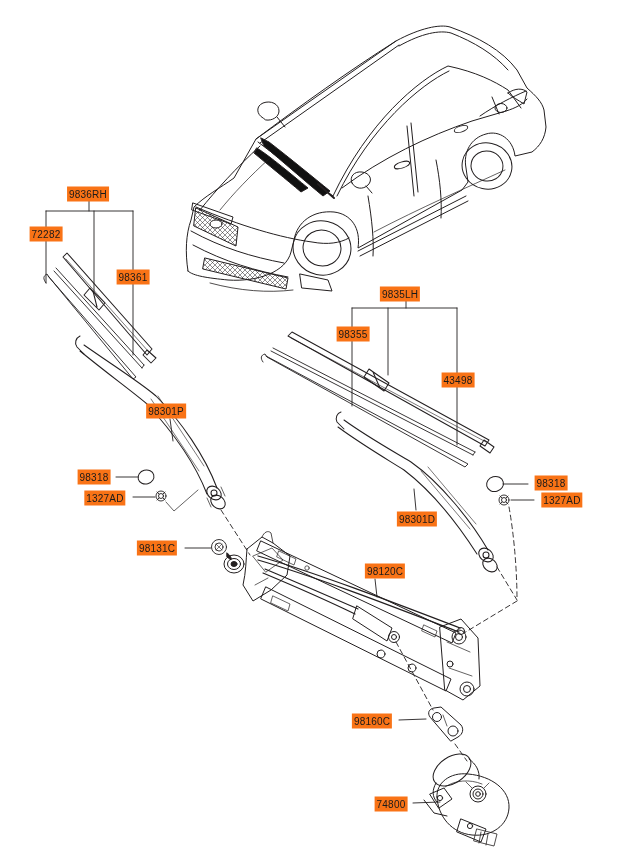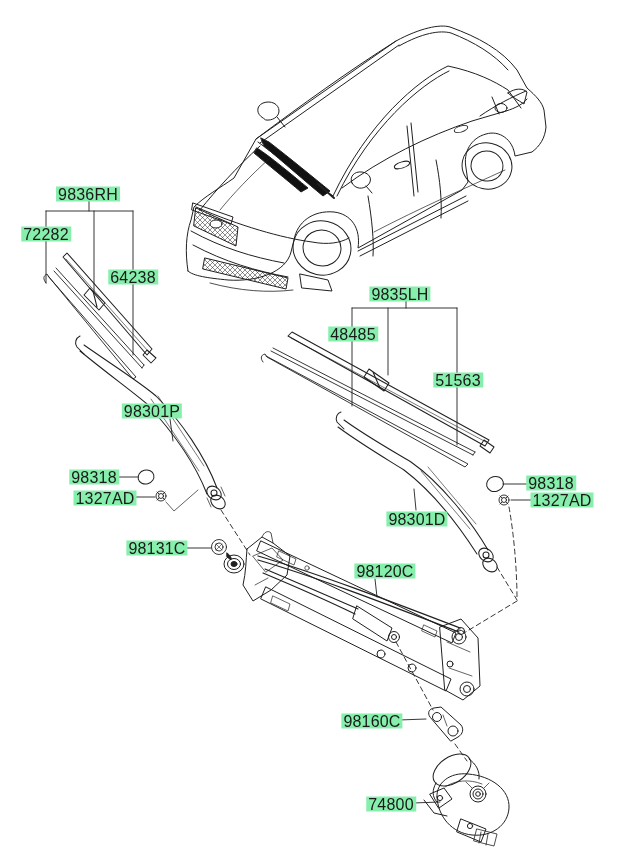--- a/index.html
+++ b/index.html
@@ -3,21 +3,21 @@
 <meta charset="utf-8">
 <style>
   html,body{margin:0;padding:0;background:#fff;}
   #stage{
     position:relative;width:620px;height:848px;background:#ffffff;
     font-family:"Liberation Sans","DejaVu Sans",sans-serif;overflow:hidden;
   }
   #art{position:absolute;left:0;top:0;}
   .plabel{
     position:absolute;transform:translate(-50%,-50%);
-    font-size:16px;line-height:15px;color:#1a1a1a;background:#86efac;
+    font-size:10px;line-height:15px;color:#1a1a1a;background:#f97316;
     padding:0 2px;white-space:nowrap;letter-spacing:0.2px;
   }
 </style>
 </head>
 <body>
 
 <div id="stage">
 
 <svg id="art" width="620" height="848" viewBox="0 0 620 848" fill="none" stroke="#231f20" stroke-width="1" stroke-linecap="round" stroke-linejoin="round">
 
@@ -254,27 +254,27 @@
     <path d="M170,419 L173,441"></path>
     <path d="M414,489 L416,510"></path>
     <path d="M375,579 L377,597"></path>
     <path d="M399,720 L426,719"></path>
     <path d="M413,803 L440,802"></path>
   </g>
 </svg>
 
   <div class="plabel" style="left:88px;top:194px">9836RH</div>
   <div class="plabel" style="left:46px;top:234px">72282</div>
-  <div class="plabel" style="left:133px;top:277px">64238</div>
-  <div class="plabel" style="left:152px;top:411px">98301P</div>
+  <div class="plabel" style="left:133px;top:277px">98361</div>
+  <div class="plabel" style="left:166px;top:411px">98301P</div>
   <div class="plabel" style="left:94px;top:477px">98318</div>
   <div class="plabel" style="left:105px;top:498px">1327AD</div>
   <div class="plabel" style="left:157px;top:548px">98131C</div>
   <div class="plabel" style="left:400px;top:294px">9835LH</div>
-  <div class="plabel" style="left:353px;top:334px">48485</div>
-  <div class="plabel" style="left:458px;top:380px">51563</div>
+  <div class="plabel" style="left:353px;top:334px">98355</div>
+  <div class="plabel" style="left:458px;top:380px">43498</div>
   <div class="plabel" style="left:417px;top:519px">98301D</div>
   <div class="plabel" style="left:551px;top:483px">98318</div>
   <div class="plabel" style="left:562px;top:500px">1327AD</div>
   <div class="plabel" style="left:385px;top:571px">98120C</div>
   <div class="plabel" style="left:372px;top:721px">98160C</div>
   <div class="plabel" style="left:391px;top:804px">74800</div>
 </div>
 
 </body></html>

